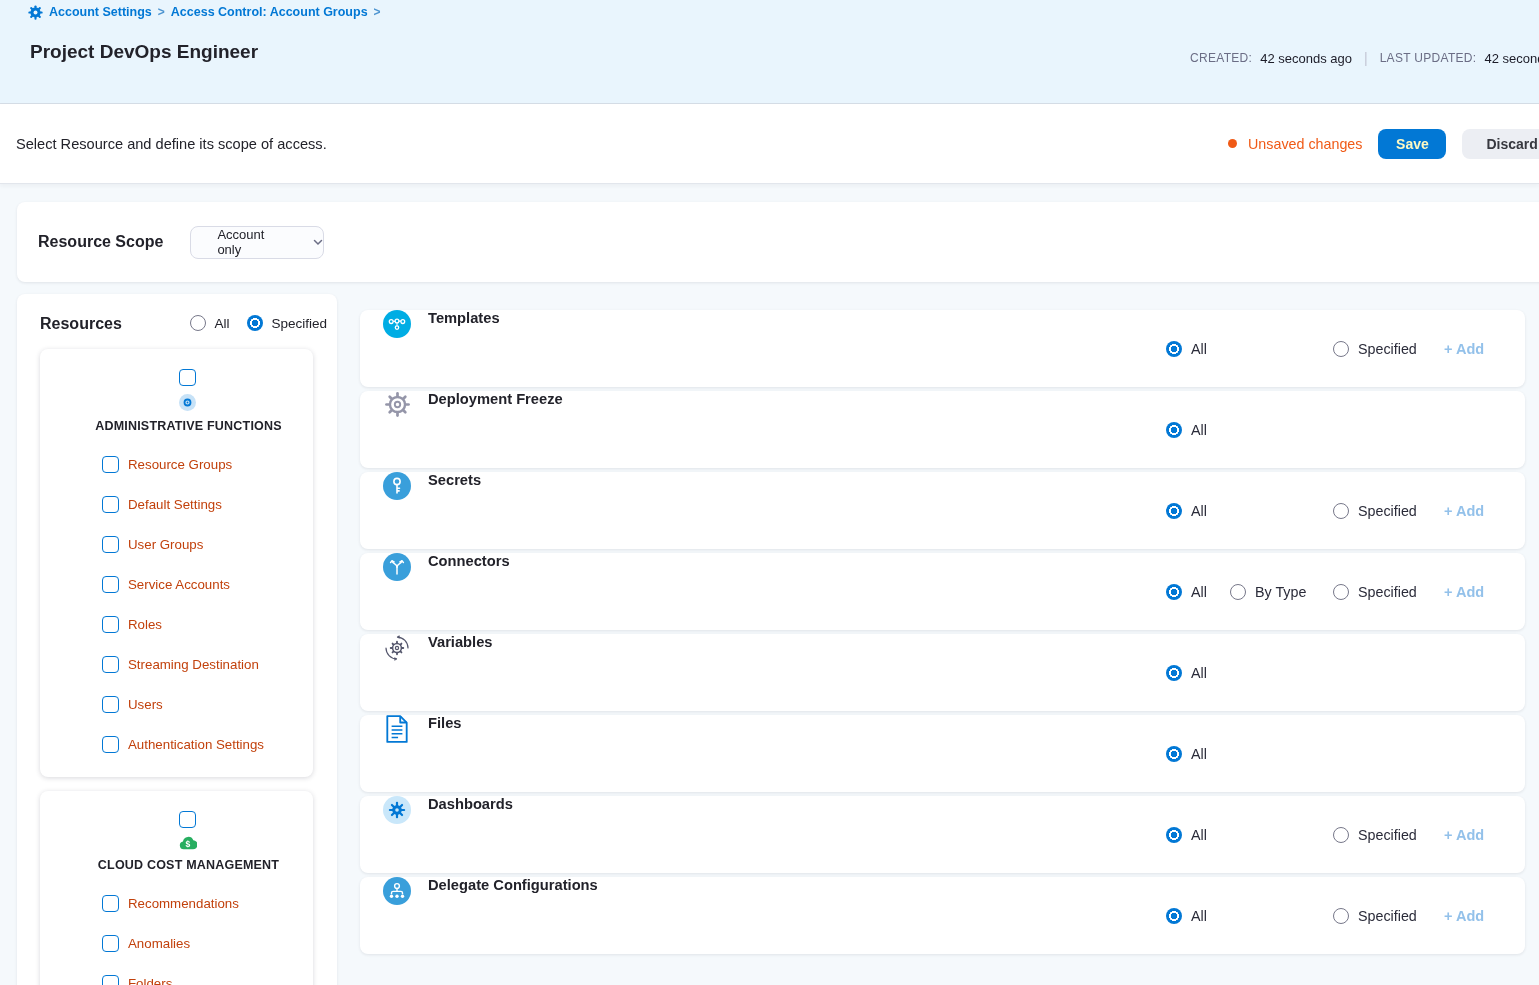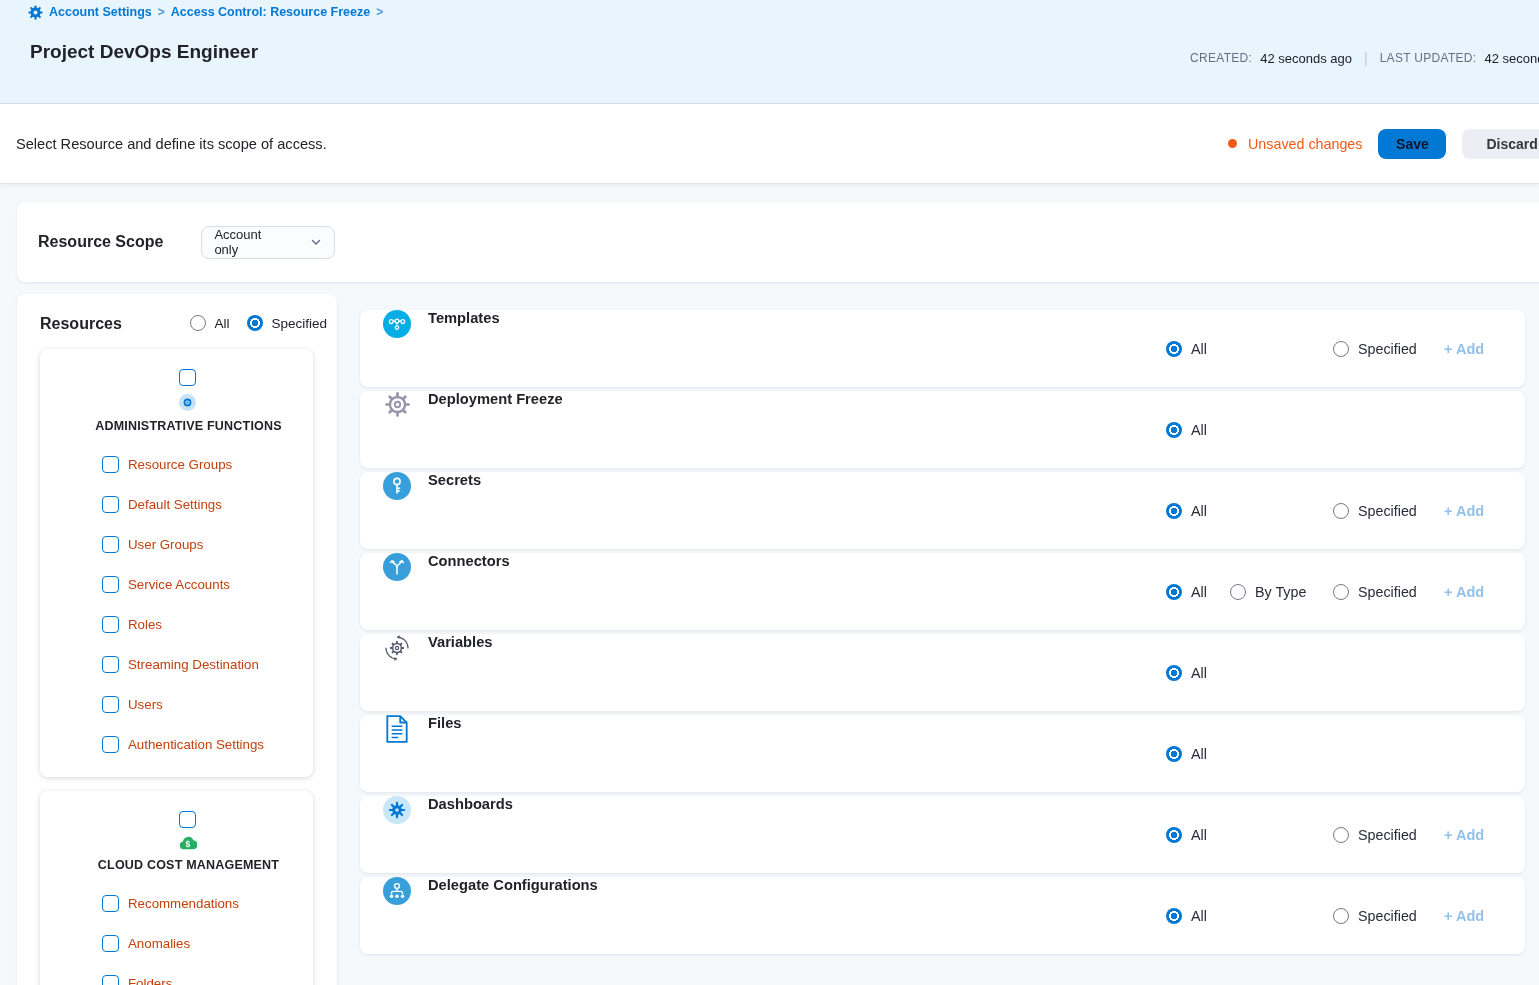--- a/index.html
+++ b/index.html
@@ -47,35 +47,35 @@
     position:absolute; left:16px; top:50%; transform:translateY(-50%);
     font-size:14.6px; color:#22222a;
   }
   .toolbar-right{
     position:absolute; left:1228px; top:50%; transform:translateY(-50%);
     display:flex; align-items:center; white-space:nowrap;
   }
   .unsaved-dot{ width:9px; height:9px; border-radius:50%; background:#f05a16; margin-right:11px; }
   .unsaved-text{ color:#f05a16; font-size:14.3px; }
   .btn{ border:none; border-radius:8px; font-family:inherit; font-size:14px; font-weight:bold; cursor:pointer; }
-  .btn-save{ background:#0278d5; color:#0f172a; margin-left:16px; width:68px; height:30px; }
+  .btn-save{ background:#0278d5; color:#fef9c3; margin-left:16px; width:68px; height:30px; }
   .btn-discard{ background:#eceef3; color:#37383f; margin-left:16px; height:30px; padding:0 24px; }
   
   .content{ padding:18px 0 0 17px; }
   .scope-card{
     width:1532px; height:80px; background:#fff; border-radius:8px;
     box-shadow:0 1px 3px rgba(40,41,61,.1);
     display:flex; align-items:center; padding-left:21px;
   }
   .scope-label{ font-size:16px; font-weight:bold;text-align:center; }
   .scope-dropdown{
-    margin-left:38px; width:134px; height:33px;
+    margin-left:27px; width:134px; height:33px;
     border:1px solid #d9dbe6; border-radius:8px; background:#fbfcfe;
     display:flex; align-items:center; justify-content:space-between;
-    padding:0 12px; cursor:pointer;gap:48px;
+    padding:0 26px; cursor:pointer;gap:48px;
   }
   .scope-dropdown .val{ font-size:13px; color:#22222a; }
   .body-grid{ display:flex; margin-top:12px; }
   
   .resources-panel{
     width:320px; min-height:700px; background:#fff;
     border-radius:8px 8px 0 0;
     box-shadow:0 1px 3px rgba(40,41,61,.1);
     flex:none;
   }
@@ -145,21 +145,21 @@
             <rect x="8.6" y="0.5" width="2.8" height="19" rx="1.2" transform="rotate(45 10 10)"></rect>
             <rect x="8.6" y="0.5" width="2.8" height="19" rx="1.2" transform="rotate(90 10 10)"></rect>
             <rect x="8.6" y="0.5" width="2.8" height="19" rx="1.2" transform="rotate(135 10 10)"></rect>
             <circle cx="10" cy="10" r="6.8"></circle>
           </g>
           <circle cx="10" cy="10" r="2.6" fill="#e9f5fd"></circle>
         </svg>
       </span>
     <span class="crumb">Account Settings</span>
     <span class="sep">&gt;</span>
-    <span class="crumb">Access Control: Resource Freeze</span>
+    <span class="crumb">Access Control: Account Groups</span>
     <span class="sep">&gt;</span>
   </div>
   <div class="page-title">Project DevOps Engineer</div>
   <div class="header-meta">
     <span class="meta-label">CREATED:</span>
     <span class="meta-value">42 seconds ago</span>
     <span class="meta-divider">|</span>
     <span class="meta-label">LAST UPDATED:</span>
     <span class="meta-value">42 seconds ago</span>
   </div>

